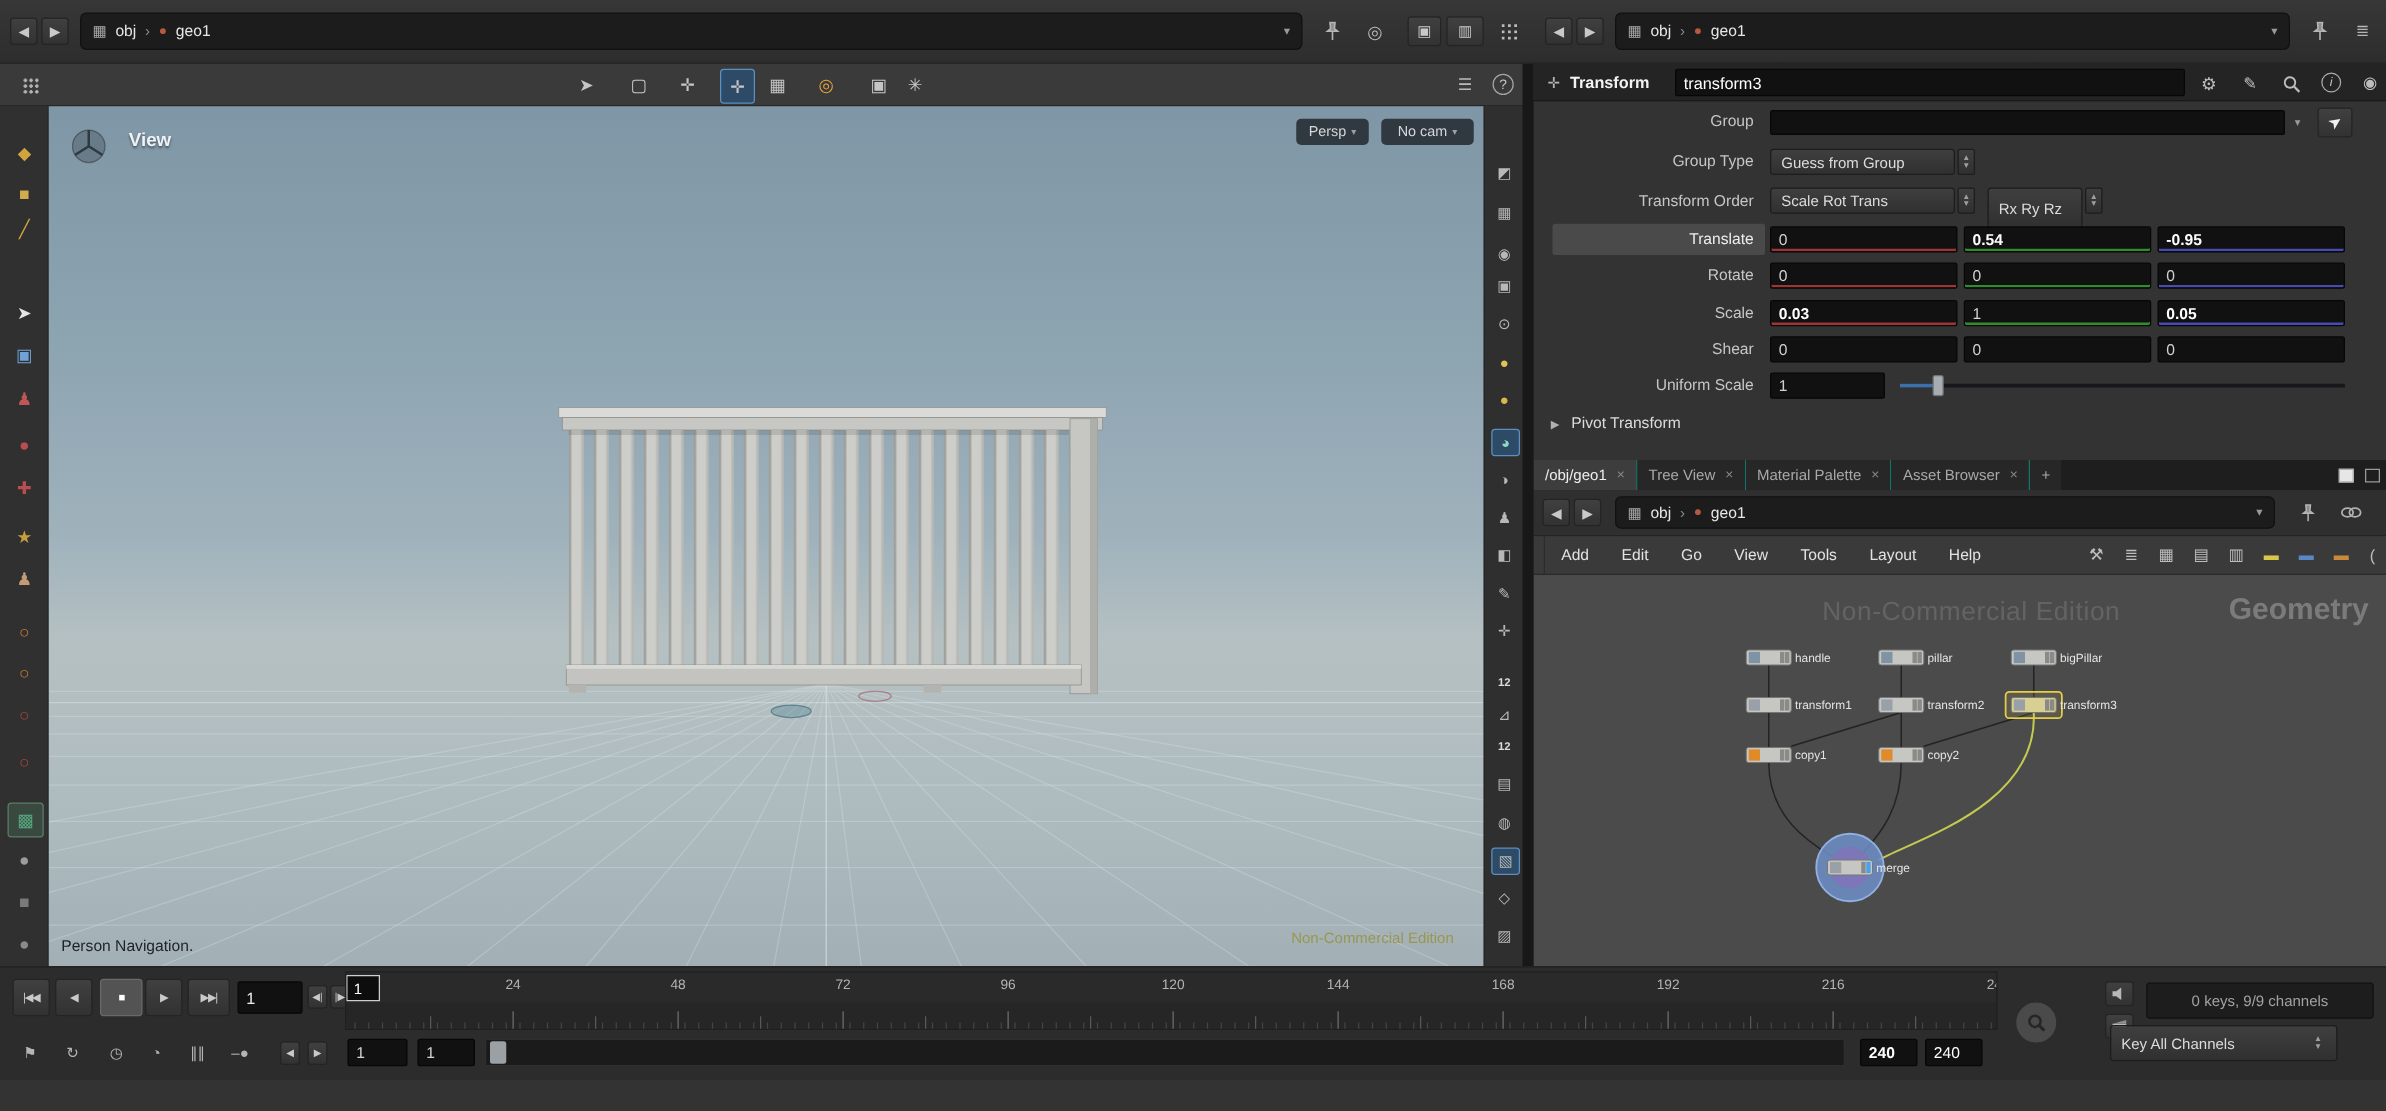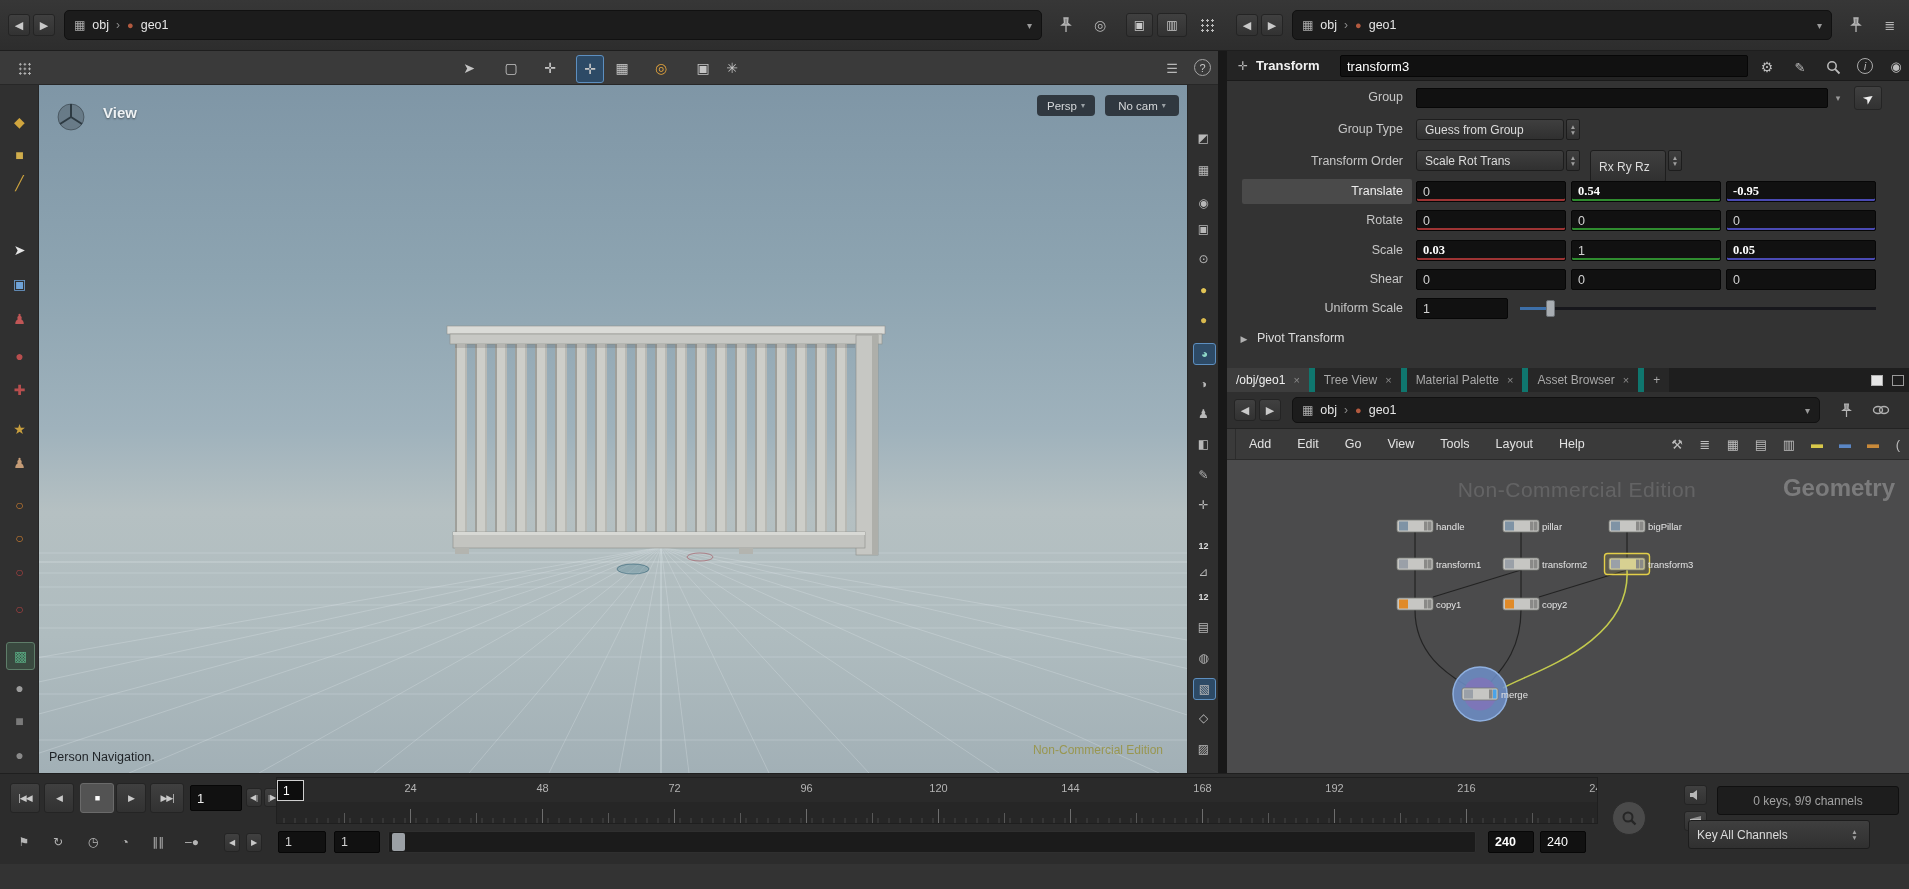--- a/index.html
+++ b/index.html
@@ -1,32 +1,32 @@
 <!DOCTYPE html>
 <html><head>
 <meta charset="utf-8">
 <style>
   html,body{margin:0;padding:0;background:#1b1b1b;font-family:"Liberation Sans","DejaVu Sans",sans-serif;}
   .app{position:relative;width:1909px;height:889px;background:#333;overflow:hidden;user-select:none;}
   .abs{position:absolute;box-sizing:border-box;}
   .btn{background:linear-gradient(#404040,#323232);border:1px solid #242424;border-radius:3px;color:#c9c9c9;display:flex;align-items:center;justify-content:center;box-sizing:border-box;font-size:11px;}
   .btn.pressed{background:#535353;border-color:#6a6a6a;color:#fff;}
   .field{background:#111;border:1px solid #070707;border-radius:2px;color:#d2d2d2;font-size:12.5px;display:flex;align-items:center;padding:0 6px;box-sizing:border-box;}
-  .field.bold{color:#fff;font-weight:bold;font-family:Liberation Serif, serif;}
+  .field.bold{color:#fff;font-weight:bold;}
   .dd{background:linear-gradient(#3f3f3f,#303030);border:1px solid #1d1d1d;border-radius:3px;color:#dcdcdc;font-size:12px;display:flex;align-items:center;padding:0 8px;box-sizing:border-box;white-space:nowrap;}
   .spin{display:flex;flex-direction:column;justify-content:center;align-items:center;color:#9f9f9f;font-size:6.5px;line-height:6px;background:linear-gradient(#3f3f3f,#303030);border:1px solid #1d1d1d;border-radius:2px;box-sizing:border-box;}
   .lbl{color:#c6c6c6;font-size:12.5px;text-align:right;line-height:17px;}
   .ax-x{box-shadow:inset 0 -2px 0 #9e3434;}
   .ax-y{box-shadow:inset 0 -2px 0 #2f8c2f;}
   .ax-z{box-shadow:inset 0 -2px 0 #4a4ab4;}
   .pathbox{background:#1c1c1c;border:1px solid #111;border-radius:5px;display:flex;align-items:center;gap:7px;padding:0 9px;box-sizing:border-box;}
   .crumb{font-size:12.5px;color:#e6e6e6;}
   .chev{color:#8a8a8a;font-size:12px;}
   .menu-item{color:#e2e2e2;font-size:12.5px;padding:0 13px;height:100%;display:flex;align-items:center;}
-  .tab{display:flex;align-items:center;gap:8px;padding:0 9px;font-size:12px;color:#a8a8a8;background:#272727;border-right:6px solid #0f766e;height:100%;white-space:nowrap;}
+  .tab{display:flex;align-items:center;gap:8px;padding:0 9px;font-size:12px;color:#a8a8a8;background:#272727;border-right:1px solid #0f766e;height:100%;white-space:nowrap;}
   .tab.active{background:#3d3d3d;color:#efefef;}
   .tab .x{color:#8a8a8a;font-size:11px;}
   .rlabel{position:absolute;width:28px;text-align:center;top:4px;font-size:11px;color:#b4b4b4;}
   .ltool,.vicon,.t2icon,.pbicon{position:absolute;display:flex;align-items:center;justify-content:center;color:#c0c0c0;border-radius:3px;}
   .ltool{width:27px;height:26px;font-size:14px;}
   .vicon{width:21px;height:20px;font-size:12px;}
   .t2icon{width:26px;height:26px;font-size:14px;}
   .pbicon{width:20px;height:20px;font-size:12px;color:#b5b5b5;}
   .tool-active{background:#2d4a66;border:1px solid #5d8fc0;}
   .tool-active-green{background:#39493f;border:1px solid #5e7d69;}

